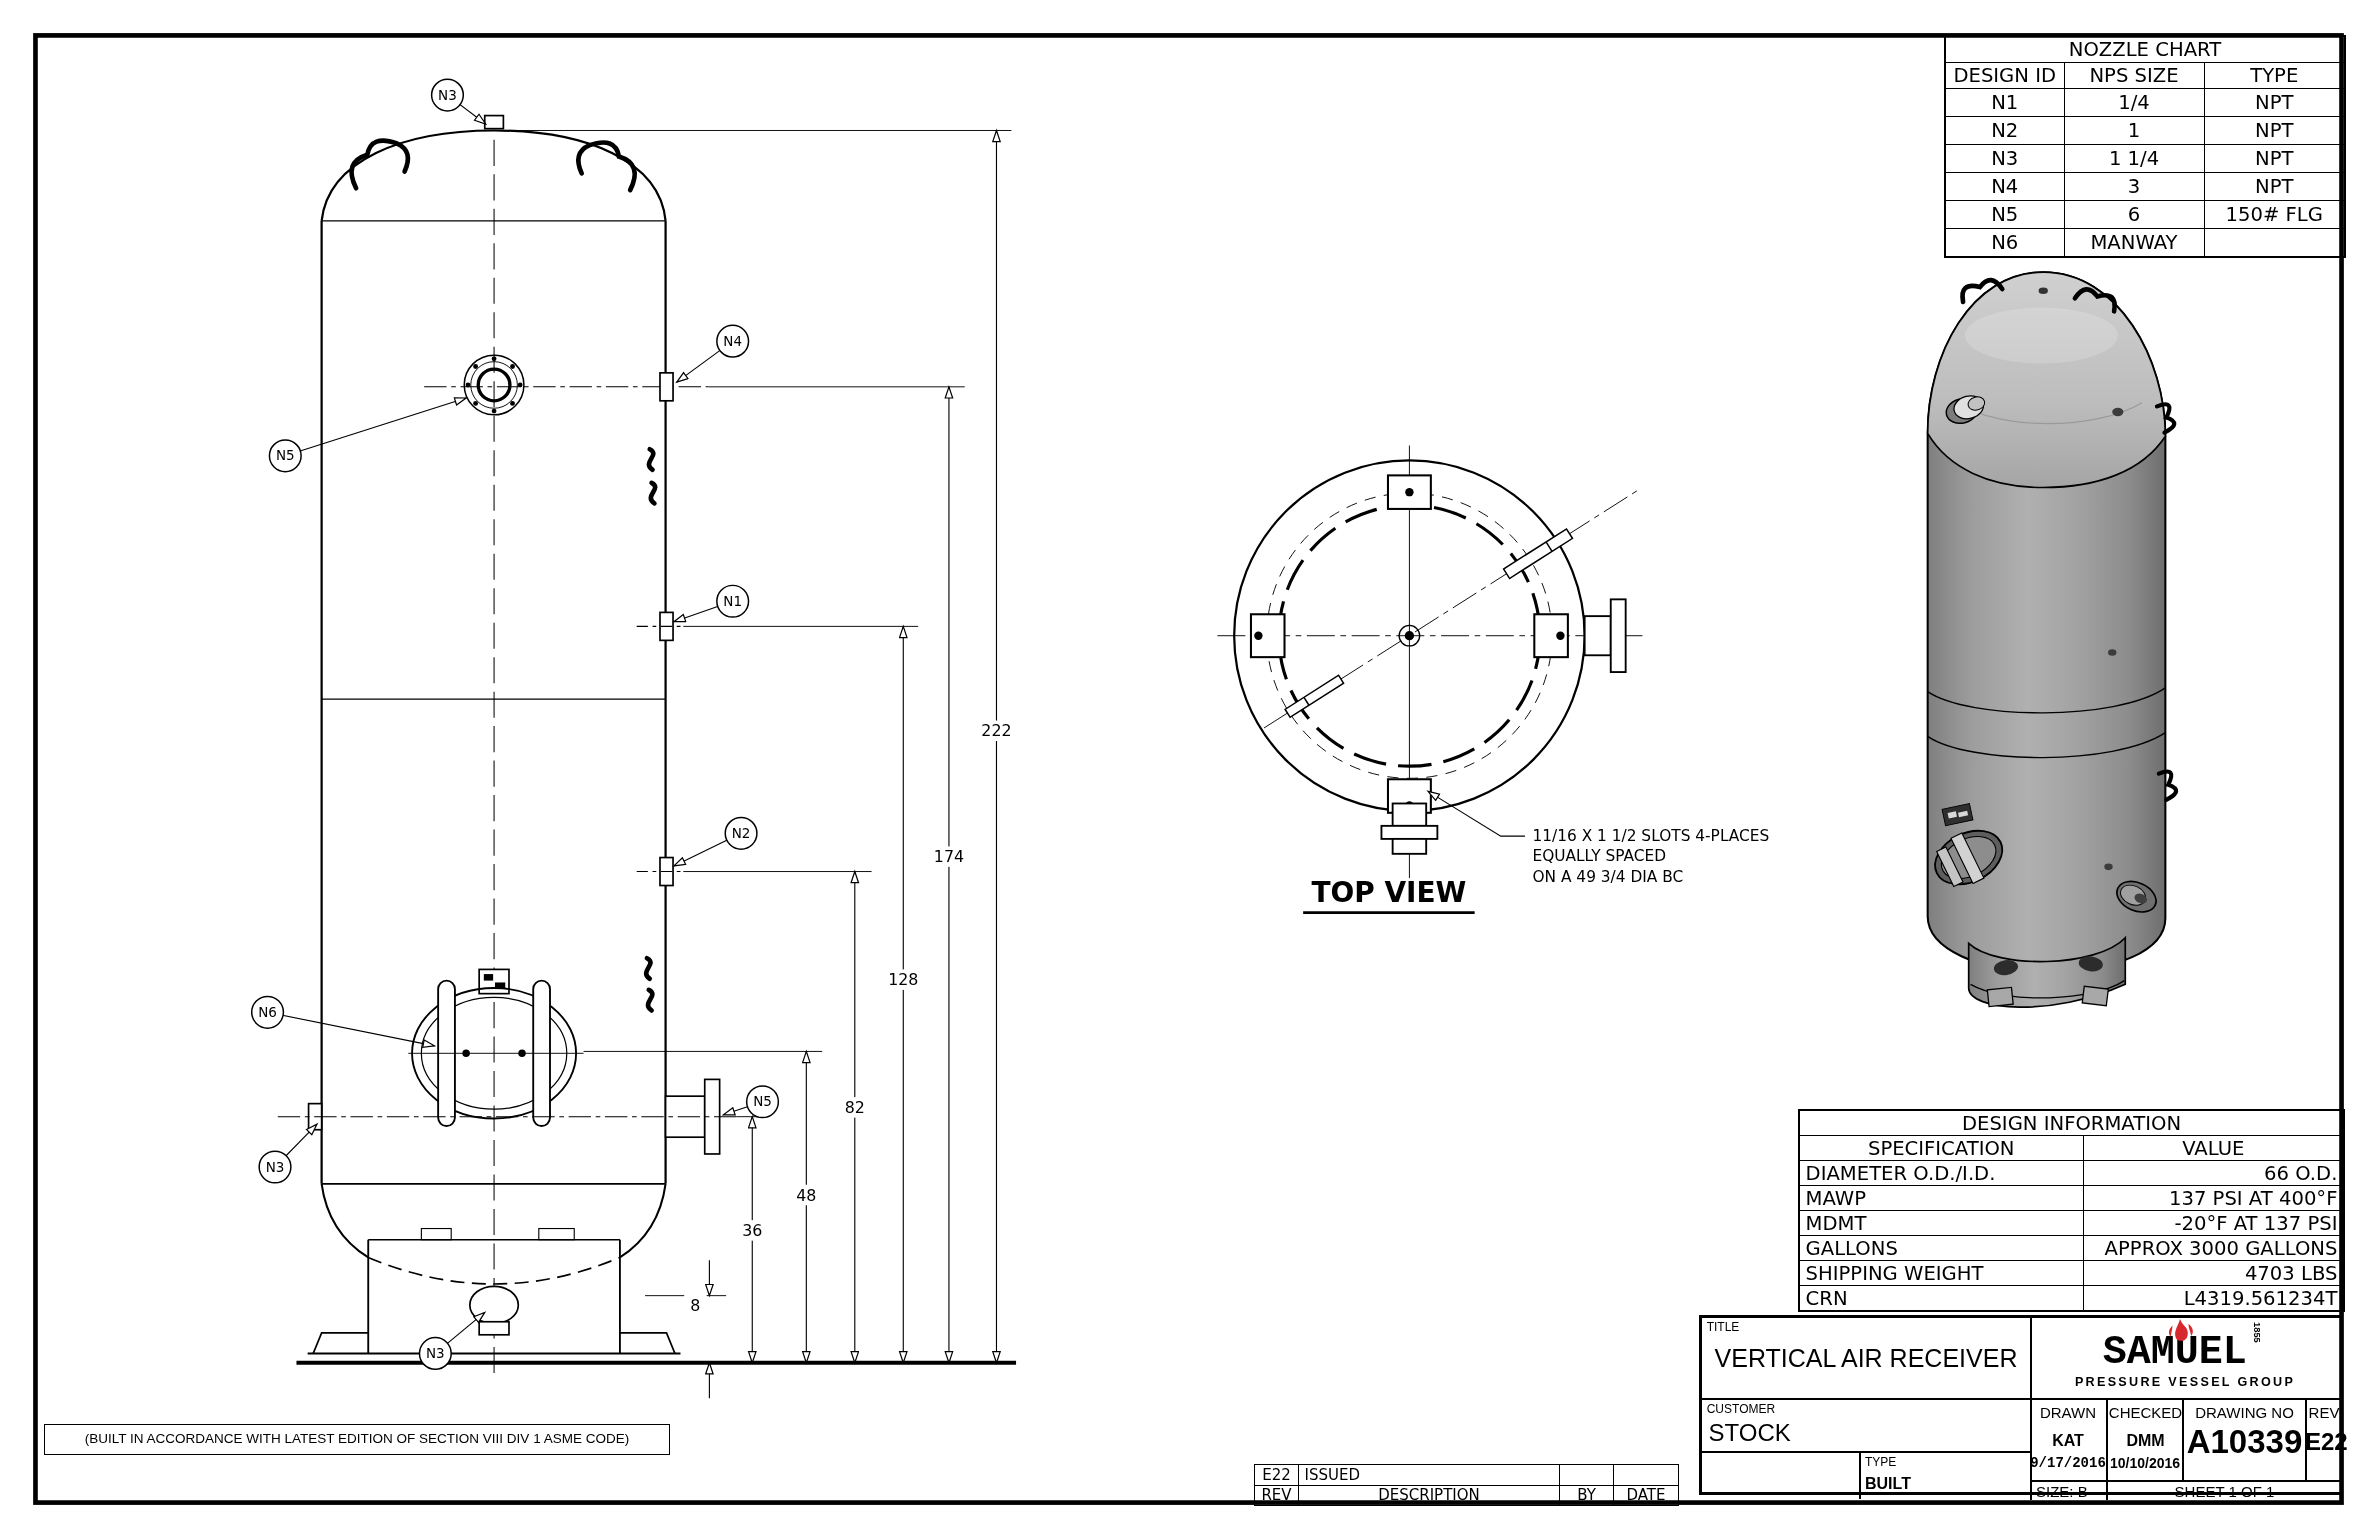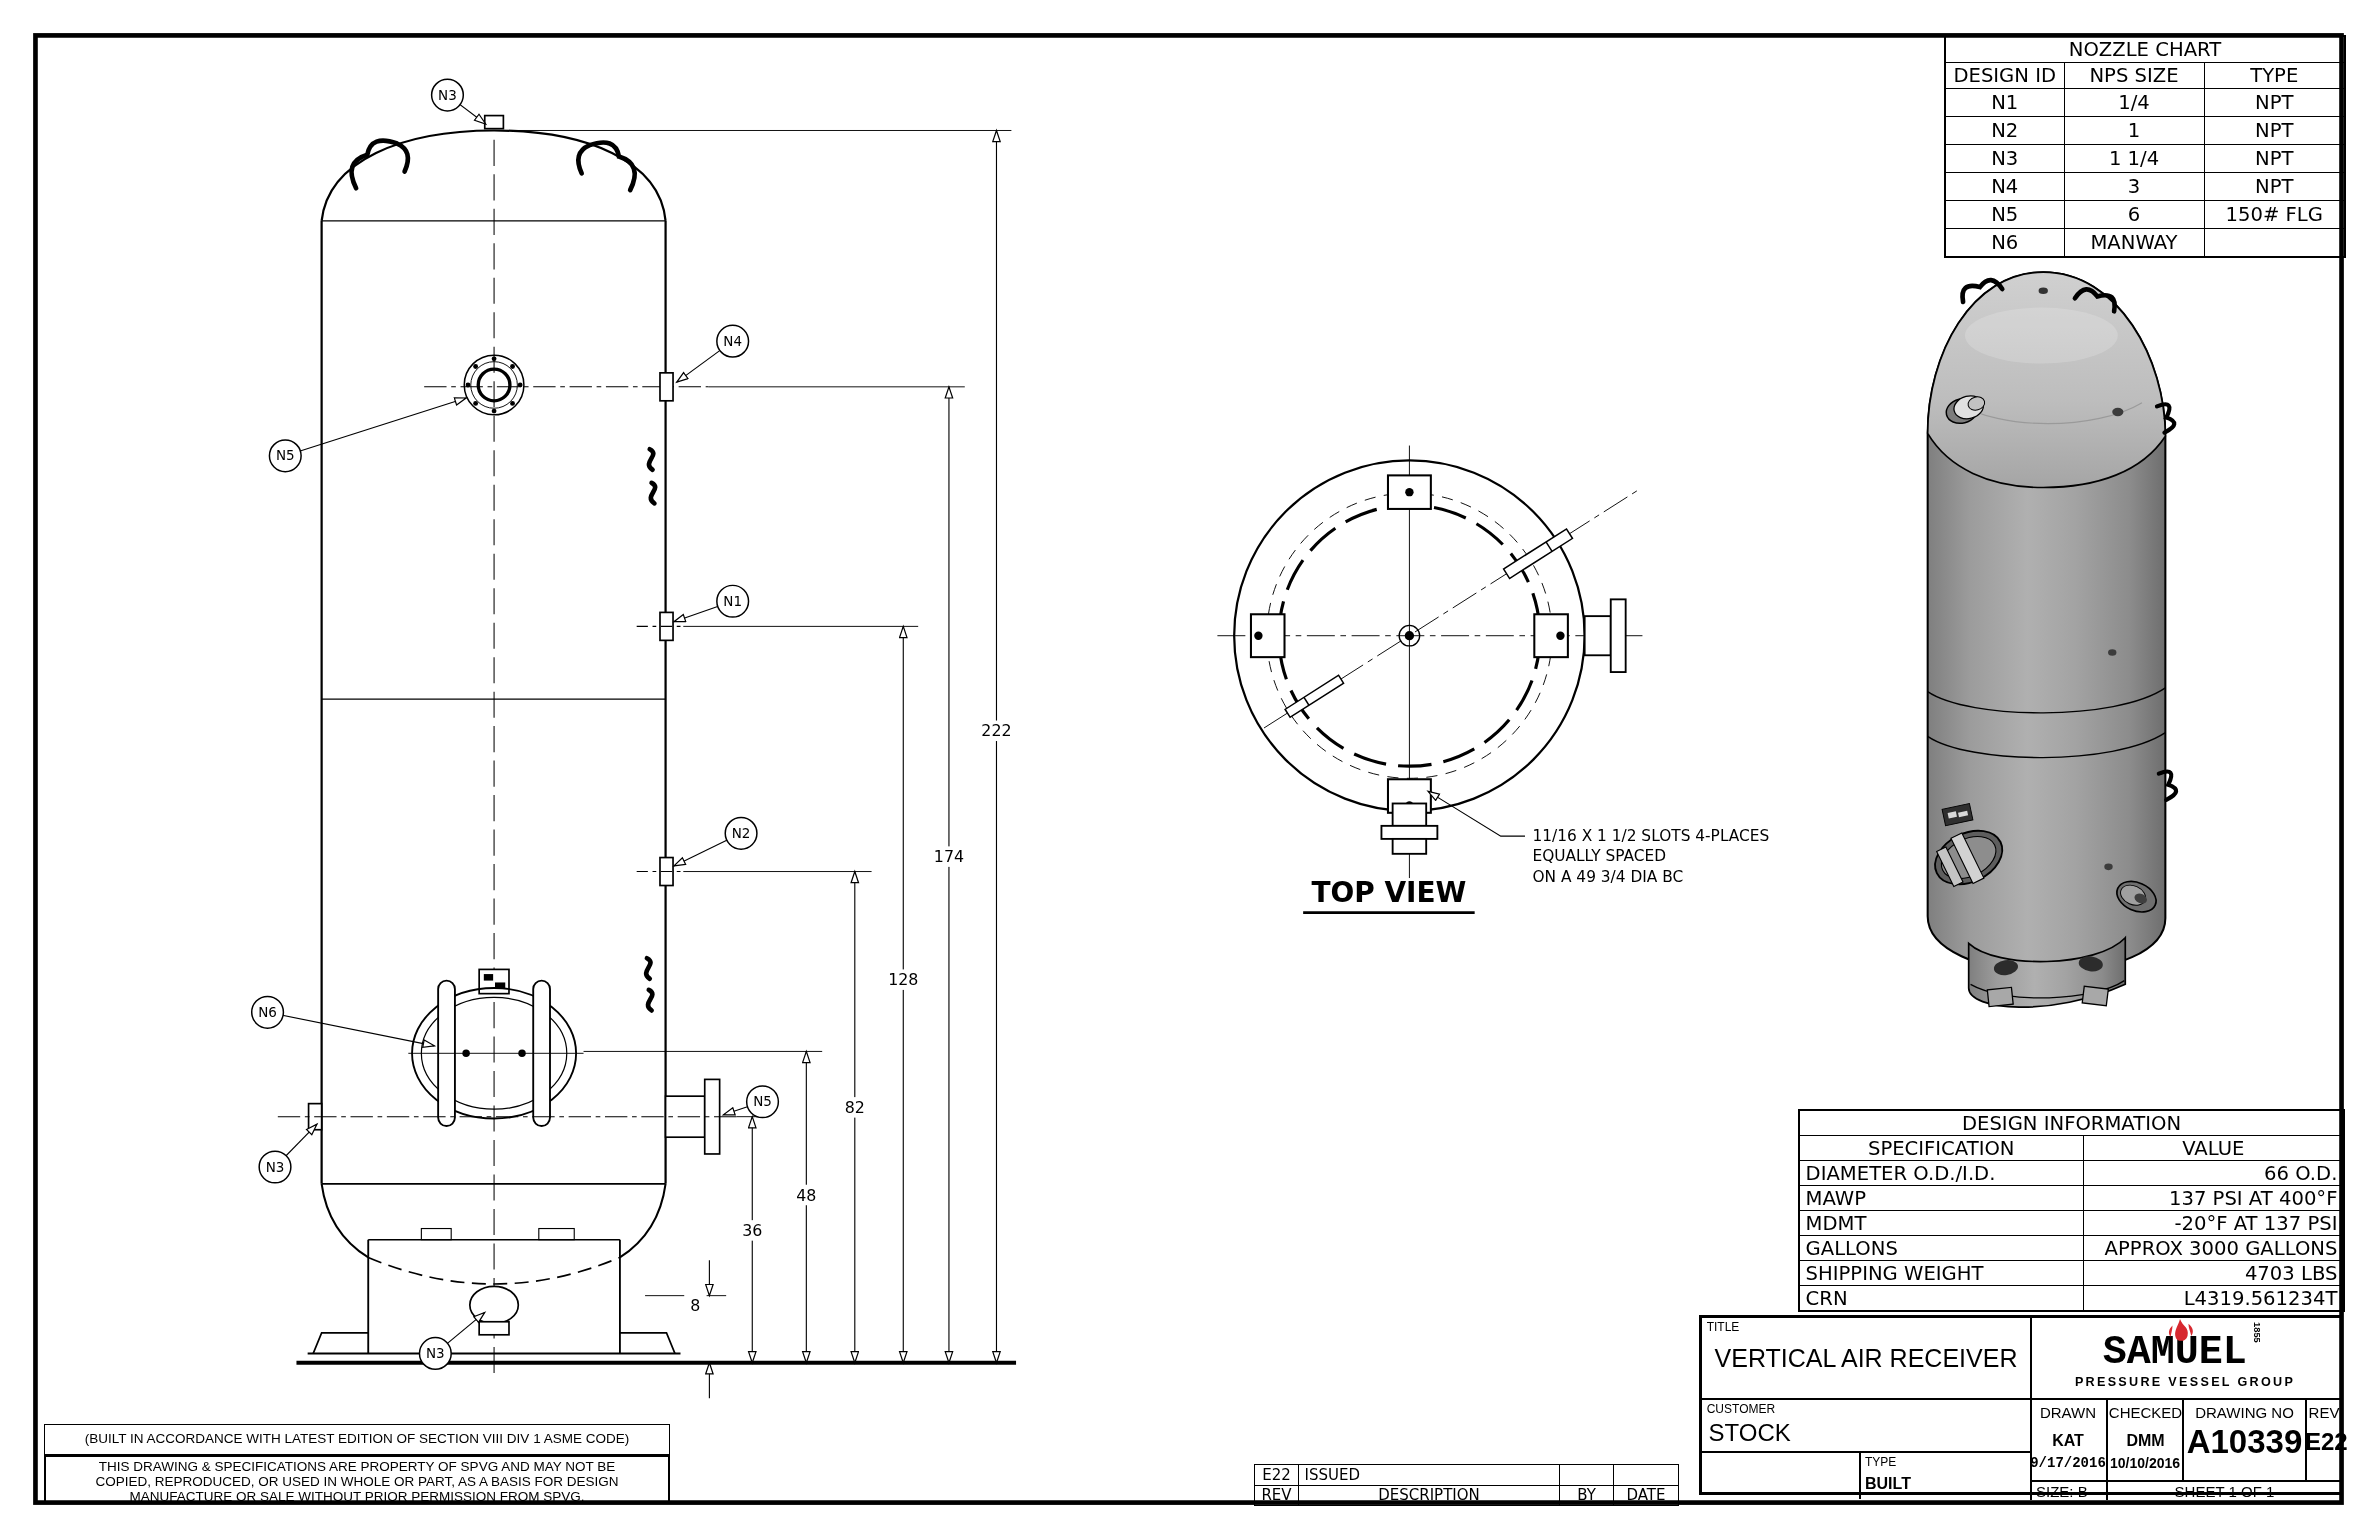--- a/index.html
+++ b/index.html
@@ -478,20 +478,15 @@
   <tr>
     <td style="text-align:center;">REV</td>
     <td style="text-align:center;">DESCRIPTION</td>
     <td style="text-align:center;">BY</td>
     <td style="text-align:center;">DATE</td>
   </tr>
 </tbody>
     </table>
 
 <div class="box-note" style="left:44px;top:1424px;width:626px;height:31px;border:1.9px solid #000;font-size:13.5px;line-height:28px;"><span>(BUILT IN ACCORDANCE WITH LATEST EDITION OF SECTION VIII DIV 1 ASME CODE)</span></div>
-<div class="box-note" style="left:44px;top:1455px;width:626px;height:48px;border:2.8px solid #000;font-size:13.5px;line-height:15px;padding-top:1.9px;">
-  <div>THIS DRAWING &amp; SPECIFICATIONS ARE PROPERTY OF SPVG AND MAY NOT BE</div>
-  <div>COPIED, REPRODUCED, OR USED IN WHOLE OR PART, AS A BASIS FOR DESIGN</div>
-  <div>MANUFACTURE OR SALE WITHOUT PRIOR PERMISSION FROM SPVG.</div>
+
 </div>
 
-</div>
-
 
 </body></html>

